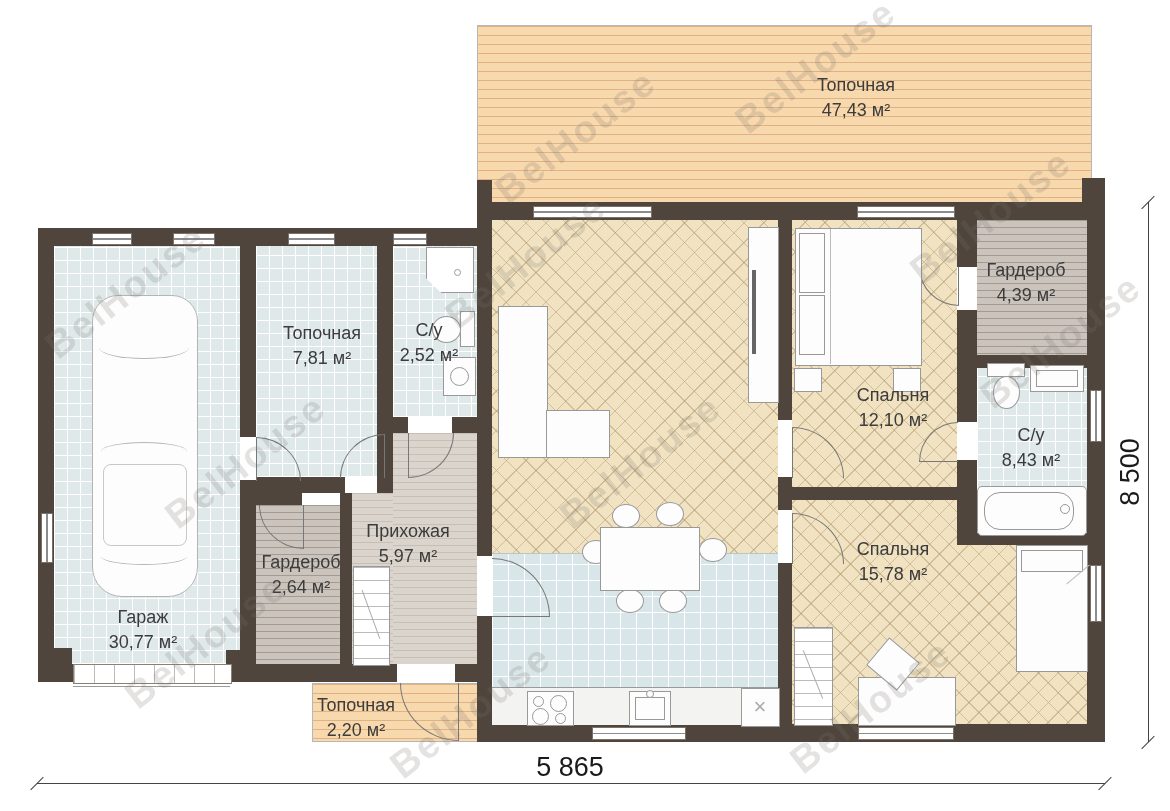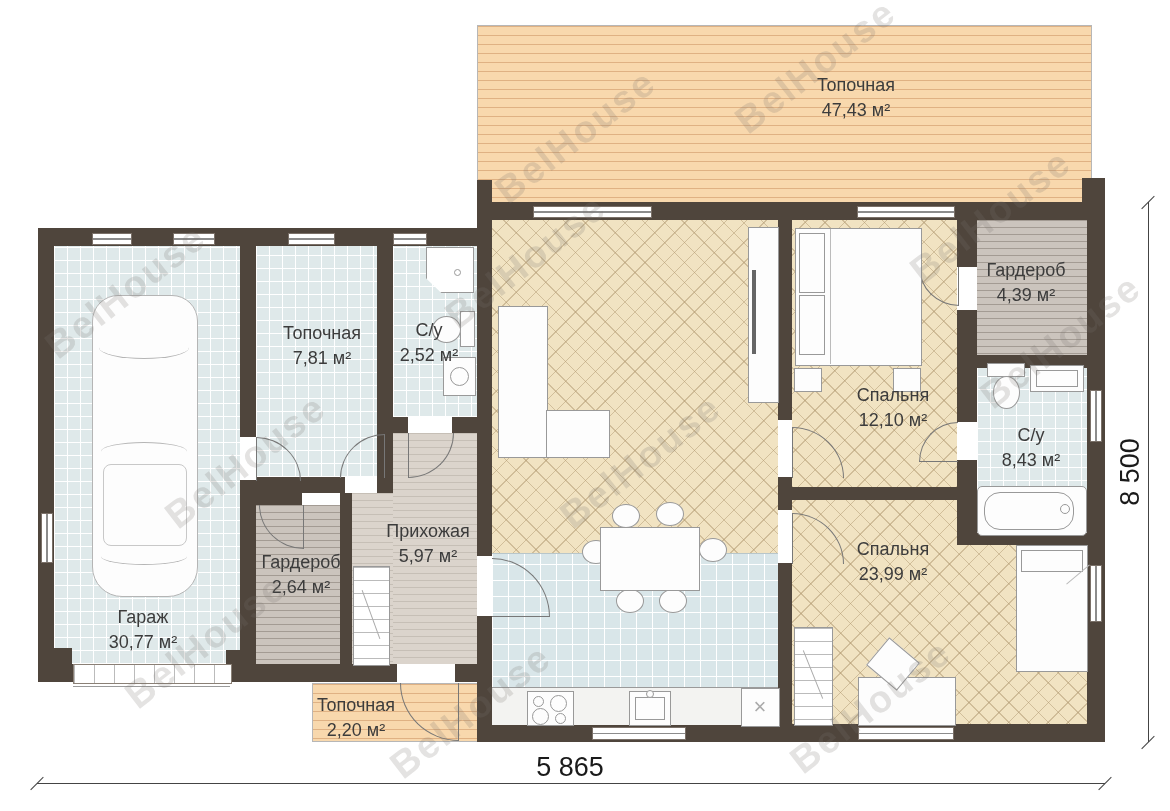--- a/index.html
+++ b/index.html
@@ -226,27 +226,27 @@
   <div class="rlabel" style="left:1026px;top:283px;">
     <div>Гардероб</div>
     <div>4,39 м²</div>
   </div>
   <div class="rlabel" style="left:1031px;top:448px;">
     <div>С/у</div>
     <div>8,43 м²</div>
   </div>
   <div class="rlabel" style="left:893px;top:562px;">
     <div>Спальня</div>
-    <div>23,99 м²</div>
+    <div>15,78 м²</div>
   </div>
   <div class="rlabel" style="left:301px;top:575px;">
     <div>Гардероб</div>
     <div>2,64 м²</div>
   </div>
-  <div class="rlabel" style="left:428px;top:544px;">
+  <div class="rlabel" style="left:408px;top:544px;">
     <div>Прихожая</div>
     <div>5,97 м²</div>
   </div>
   <div class="rlabel" style="left:356px;top:718px;">
     <div>Топочная</div>
     <div>2,20 м²</div>
   </div>
 
   <div class="dimline" style="left:37px;top:783px;width:1068px;height:1px;"></div>
   <div class="tick" style="left:28px;top:783px;"></div>

